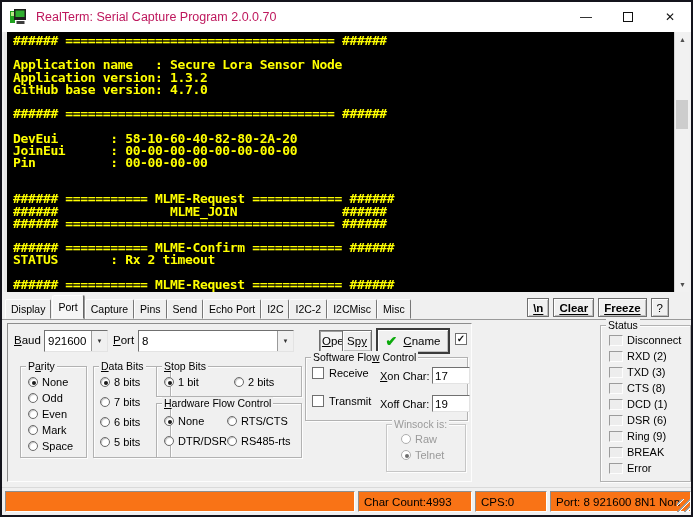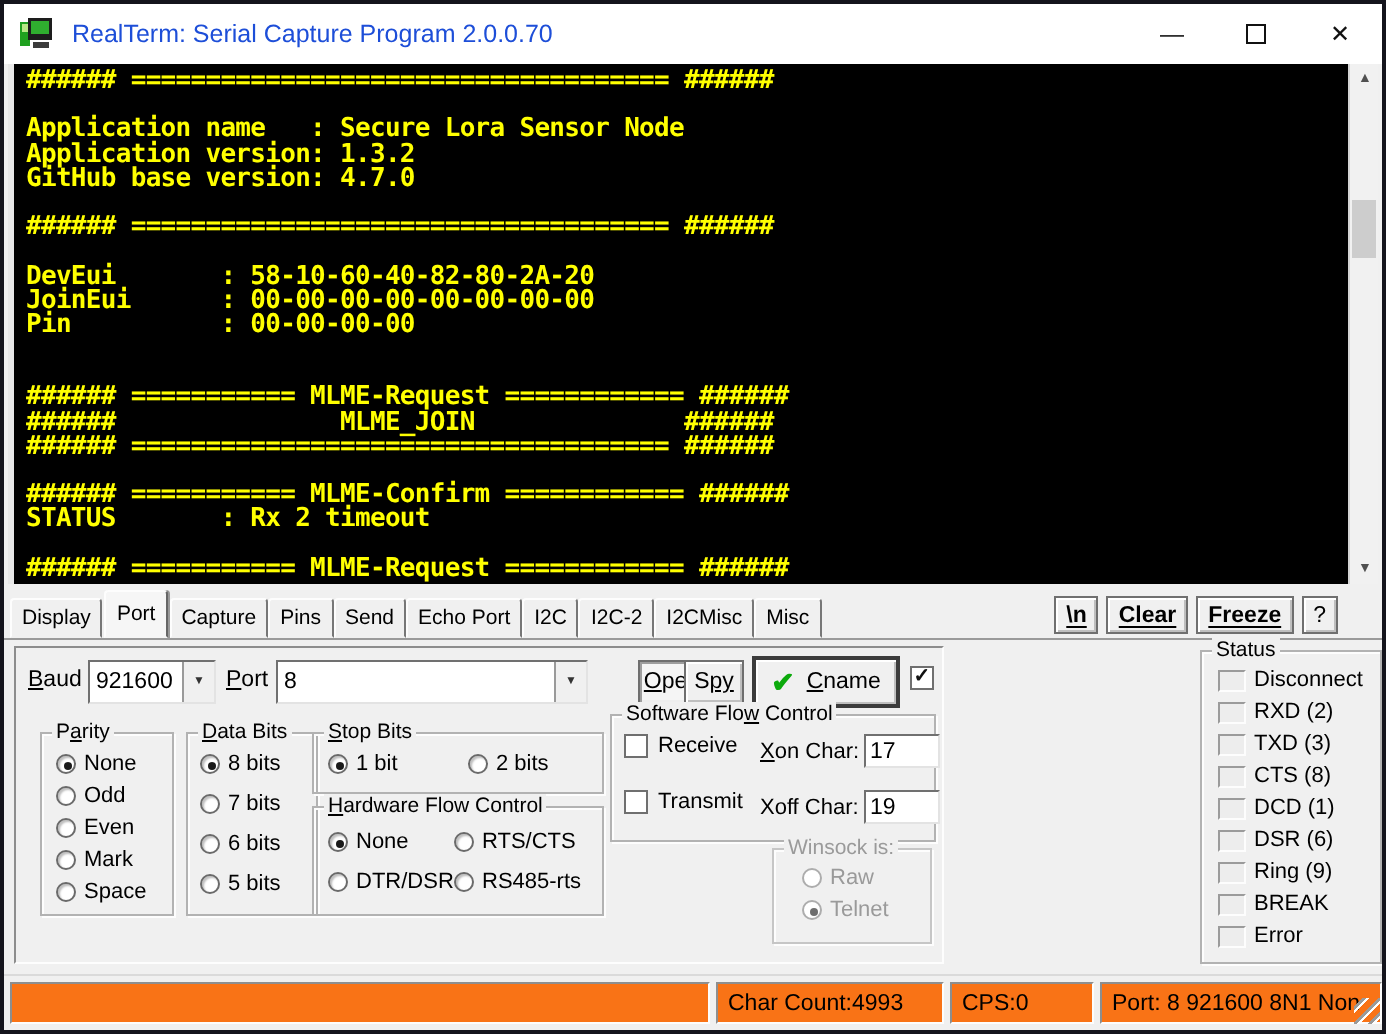--- a/index.html
+++ b/index.html
@@ -6,21 +6,21 @@
   *{box-sizing:border-box;}
   .window{
     position:relative;width:693px;height:517px;
     background:#f0f0f0;border:2px solid #14141c;
     font-family:"Liberation Sans",sans-serif;color:#000;
     overflow:hidden;
   }
   
   .titlebar{position:absolute;left:0;top:0;width:689px;height:30px;background:#ffffff;display:flex;align-items:center;}
   .app-icon{width:17px;height:16px;margin:0 9px 0 8px;flex:0 0 auto;}
-  .title-text{font-size:12.5px;color:#1d4ed8;}
+  .title-text{font-size:12.5px;color:#be185d;}
   .win-controls{margin-left:auto;display:flex;height:100%;}
   .win-btn{width:42px;height:100%;display:flex;align-items:center;justify-content:center;font-size:12px;color:#111;}
   .max-glyph{width:10px;height:10px;border:1px solid #111;}
   
   .terminal{position:absolute;left:2px;top:30px;width:685px;height:260px;background:#000;overflow:hidden;border-left:3px solid #e8e8e8;}
   .term-lines{position:absolute;left:6px;top:3px;right:16px;}
   .tline{height:12.2px;white-space:pre;font-family:"DejaVu Sans Mono",monospace;font-weight:700;font-size:13px;line-height:12.2px;color:#ffff00;letter-spacing:-0.35px;}
   .vscroll{position:absolute;right:0;top:0;width:15px;height:100%;background:#f1f1f1;border-left:1px solid #d4d4d4;}
   .scroll-arrow{position:absolute;left:0;width:15px;height:15px;display:flex;align-items:center;justify-content:center;font-size:7px;color:#505050;}
   .scroll-arrow.up{top:0;}
@@ -202,21 +202,21 @@
         <div class="radio-row" style="left:7px;top:57px;">
             <span class="radio"></span>
             <span class="rlbl">Mark</span>
           </div>
         <div class="radio-row" style="left:7px;top:73px;">
             <span class="radio"></span>
             <span class="rlbl">Space</span>
           </div>
       </div>
 
-      <div class="group" style="left:85px;top:42px;width:66px;height:92px;">
+      <div class="group" style="left:85px;top:42px;width:78px;height:92px;">
         <span class="legend"><u>D</u><span>ata Bits</span></span>
         <div class="radio-row" style="left:6px;top:9px;">
             <span class="radio checked"></span>
             <span class="rlbl">8 bits</span>
           </div>
         <div class="radio-row" style="left:6px;top:29px;">
             <span class="radio"></span>
             <span class="rlbl">7 bits</span>
           </div>
         <div class="radio-row" style="left:6px;top:49px;">

